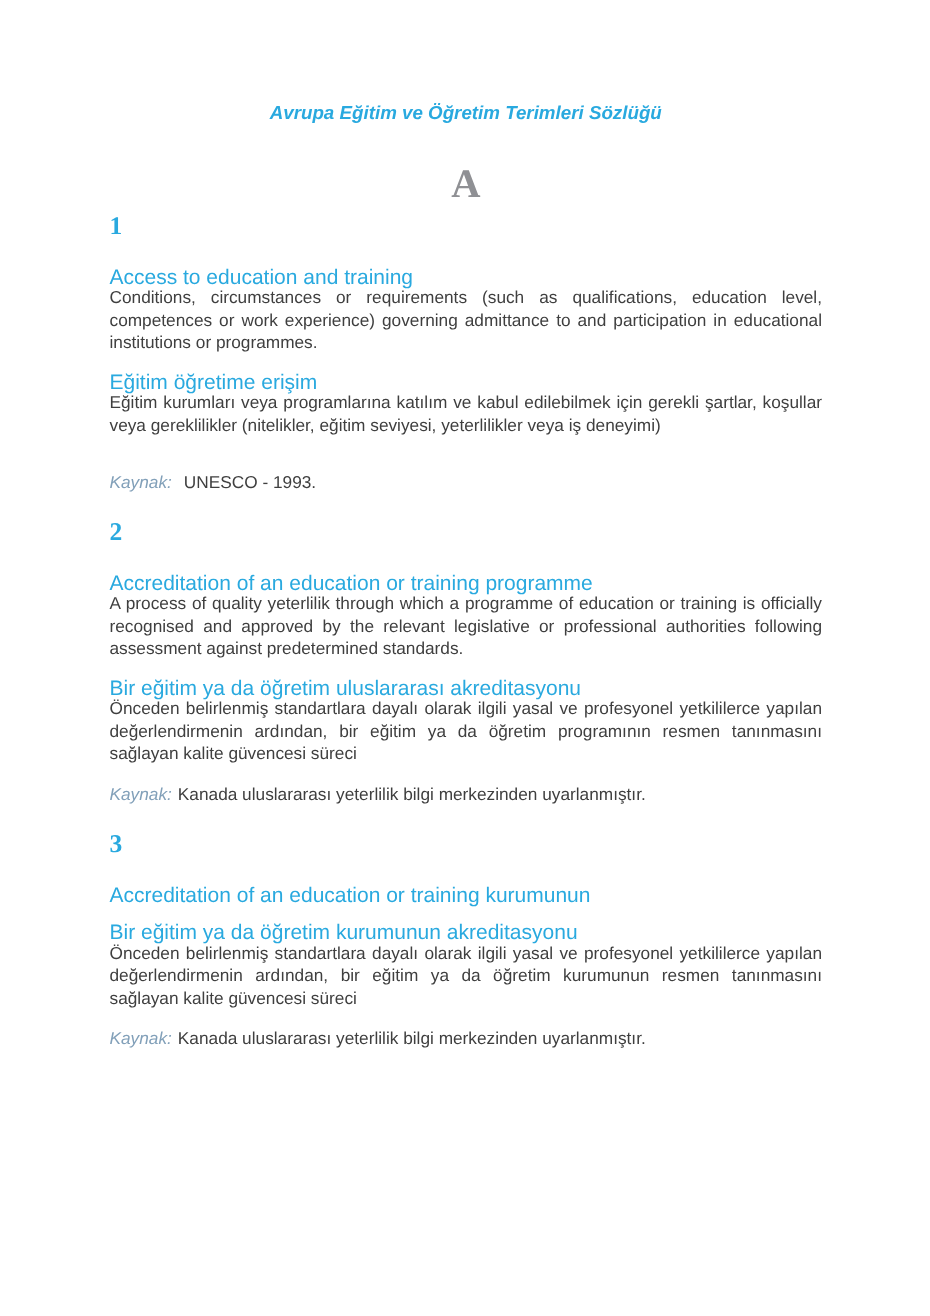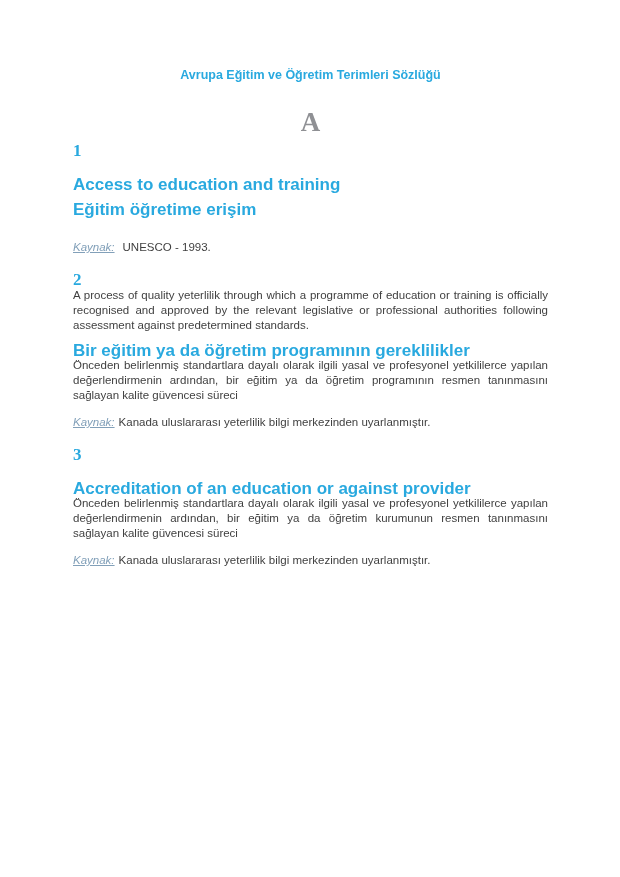--- a/index.html
+++ b/index.html
@@ -16,82 +16,86 @@
     color: #3f3f3f;
     -webkit-font-smoothing: antialiased;
   }
   .title {
     text-align: center;
     font-size: 12.5px;
     line-height: 16px;
     font-weight: bold;
     color: #29a9df;
     margin-bottom: 26px;
+    font-style: italic;
   }
   .letter {
     text-align: center;
     font-family: "Liberation Serif", serif;
     font-weight: bold;
     font-size: 27px;
     line-height: 27px;
     color: #8f9094;
     margin-bottom: 6px;
   }
   .entry-number {
     font-family: "Liberation Serif", serif;
     font-weight: bold;
     font-size: 17px;
     line-height: 17px;
     color: #29a9df;
     margin-top: 16px;
   }
   .entry.first .entry-number { margin-top: 0; }
   .term {
-    font-size: 17px;
+    font-size: 14px;
     line-height: 15px;
-    font-weight: bold;
+    font-weight: normal;
     color: #29a9df;
     margin-top: 18px;
   }
   .term-tr { margin-top: 10px; }
   .entry.first .term-tr { }
   .def {
     text-align: justify;
     margin-top: 0;
   }
   .source { margin-top: 12px; }
   .entry.first .source { margin-top: 23px; }
   .source .label {
     font-style: italic;
     color: #82a0b9;
     margin-right: 4px;
-    text-decoration: underline;
   }
   .entry.first .source .label { margin-right: 8px; }
 </style>
 </head>
 <body>
 
 <h1 class="title">Avrupa Eğitim ve Öğretim Terimleri Sözlüğü</h1>
 
 <div class="letter">A</div>
 
 <section class="entry first">
   <div class="entry-number">1</div>
   <h2 class="term term-en">Access to education and training</h2>
+  <p class="def">Conditions, circumstances or requirements (such as qualifications, education level, competences or work experience) governing admittance to and participation in educational institutions or programmes.</p>
   <h2 class="term term-tr">Eğitim öğretime erişim</h2>
+  <p class="def">Eğitim kurumları veya programlarına katılım ve kabul edilebilmek için gerekli şartlar, koşullar veya gereklilikler (nitelikler, eğitim seviyesi, yeterlilikler veya iş deneyimi)</p>
   <p class="source"><em class="label">Kaynak:</em><span>UNESCO - 1993.</span></p>
 </section>
 
 <section class="entry">
   <div class="entry-number">2</div>
+  <h2 class="term term-en">Accreditation of an education or training programme</h2>
   <p class="def">A process of quality yeterlilik through which a programme of education or training is officially recognised and approved by the relevant legislative or professional authorities following assessment against predetermined standards.</p>
-  <h2 class="term term-tr">Bir eğitim ya da öğretim programının gereklilikler</h2>
+  <h2 class="term term-tr">Bir eğitim ya da öğretim uluslararası akreditasyonu</h2>
   <p class="def">Önceden belirlenmiş standartlara dayalı olarak ilgili yasal ve profesyonel yetkililerce yapılan değerlendirmenin ardından, bir eğitim ya da öğretim programının resmen tanınmasını sağlayan kalite güvencesi süreci</p>
   <p class="source"><em class="label">Kaynak:</em><span>Kanada uluslararası yeterlilik bilgi merkezinden uyarlanmıştır.</span></p>
 </section>
 
 <section class="entry">
   <div class="entry-number">3</div>
-  <h2 class="term term-en">Accreditation of an education or against provider</h2>
+  <h2 class="term term-en">Accreditation of an education or training kurumunun</h2>
+  <h2 class="term term-tr">Bir eğitim ya da öğretim kurumunun akreditasyonu</h2>
   <p class="def">Önceden belirlenmiş standartlara dayalı olarak ilgili yasal ve profesyonel yetkililerce yapılan değerlendirmenin ardından, bir eğitim ya da öğretim kurumunun resmen tanınmasını sağlayan kalite güvencesi süreci</p>
   <p class="source"><em class="label">Kaynak:</em><span>Kanada uluslararası yeterlilik bilgi merkezinden uyarlanmıştır.</span></p>
 </section>
 
 </body></html>

